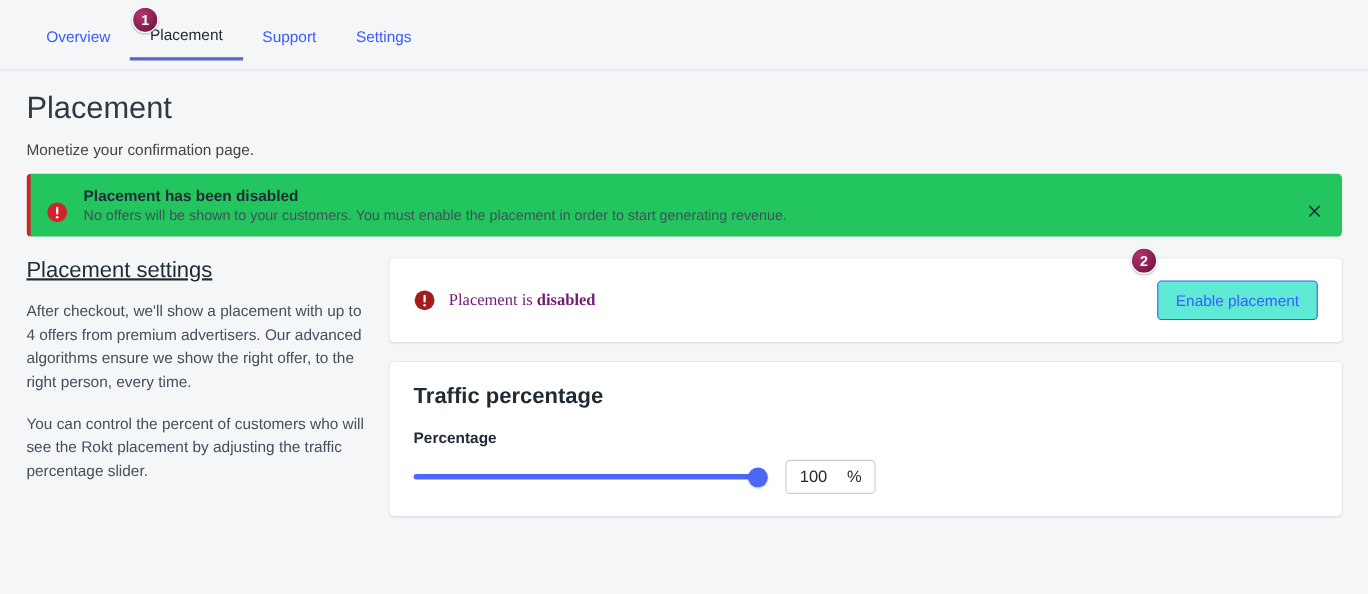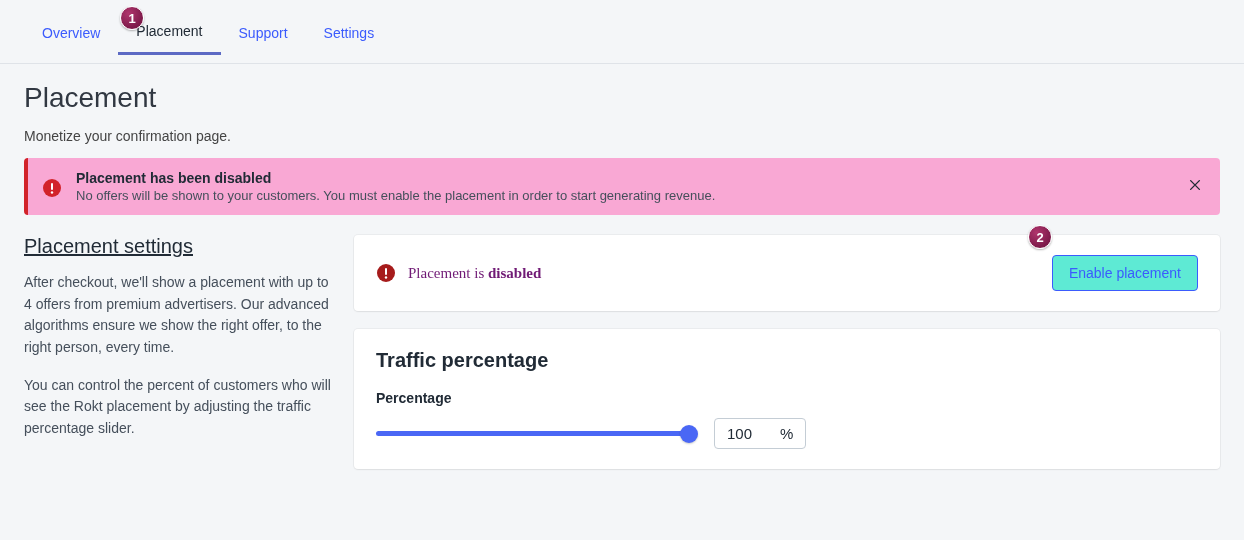--- a/index.html
+++ b/index.html
@@ -64,22 +64,22 @@
       color: #313842;
       margin-bottom: 14px;
     }
     .page-subtitle {
       font-size: 14px;
       color: #444;
       margin-bottom: 14px;
     }
     .alert {
       display: flex;
-      align-items: center;
-      background: #f9a8d4;
+      align-items: flex-end;
+      background: #22c55e;
       border-left: 4px solid #d2232a;
       border-radius: 4px;
       padding: 12px 14px;
       margin-bottom: 20px;
       position: relative;
     }
     .alert-icon {
       width: 20px;
       height: 20px;
       flex-shrink: 0;
@@ -218,21 +218,21 @@
       border-radius: 50%;
       background: #4a67f5;
       box-shadow: 0 1px 2px rgba(0,0,0,0.2);
     }
     .percent-box {
       display: flex;
       align-items: center;
       border: 1px solid #c4cdd5;
       border-radius: 4px;
       padding: 6px 12px;
-      gap: 23px;
+      gap: 13px;
       font-size: 15px;
       color: #212b36;
     }
     .percent-value {
       min-width: 30px;
     }
   </style>
 </head>
 <body>
 

